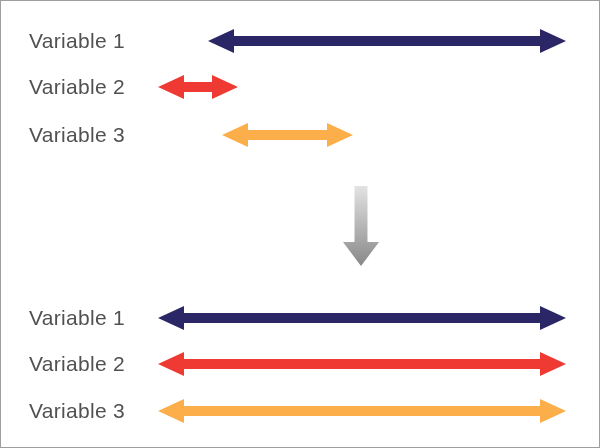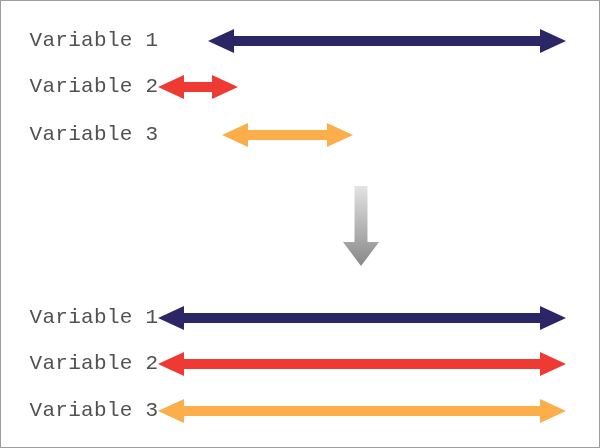--- a/index.html
+++ b/index.html
@@ -1,23 +1,22 @@
 <!DOCTYPE html>
 <html><head>
 <meta charset="utf-8">
 <style>
   html,body{margin:0;padding:0;background:#ffffff;}
   .frame{
     position:relative;
     width:598px;height:446px;
     border:1px solid #9e9e9e;
     background:#ffffff;
-    font-family:Liberation Mono, monospace;
+    font-family:Liberation Sans, sans-serif;
     overflow:hidden;
-    text-align:center;
   }
   .var-label{
     position:absolute;
     left:28px;
     width:130px;
     height:26px;
     line-height:26px;
     font-size:21px;
     letter-spacing:0.3px;
     color:#515153;

